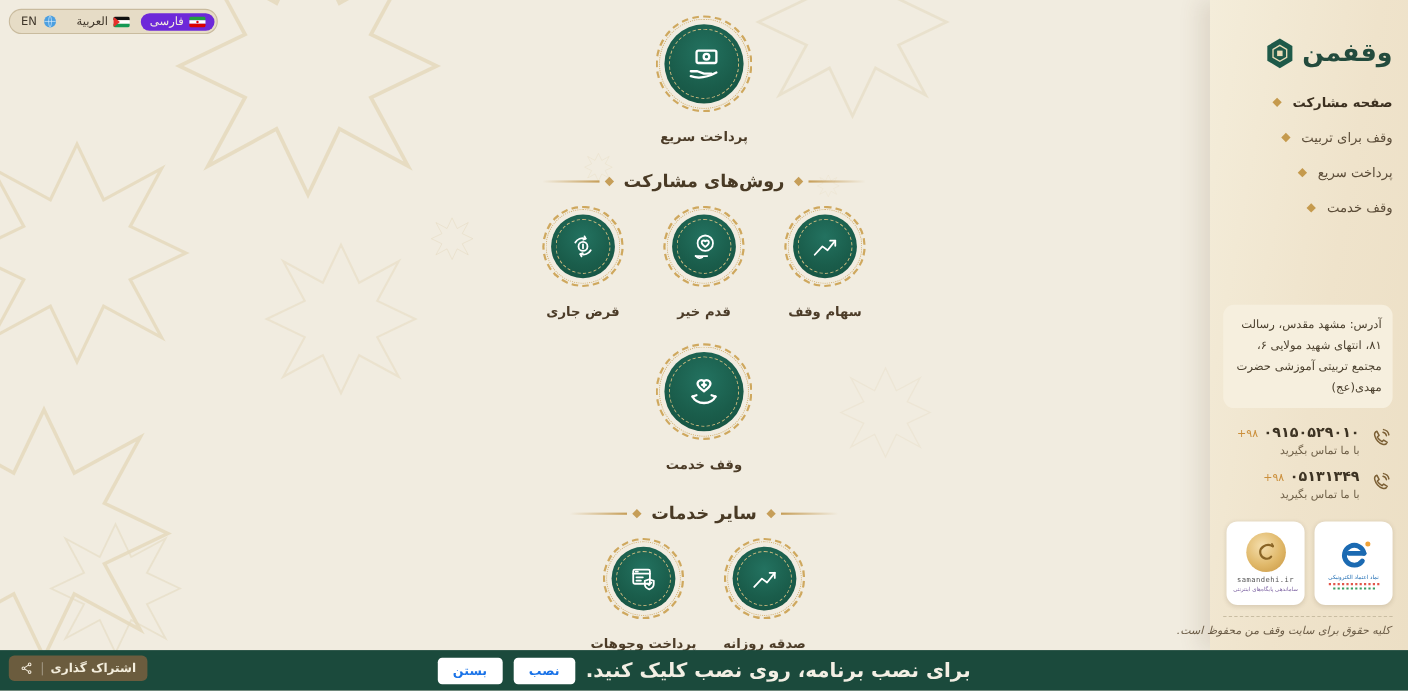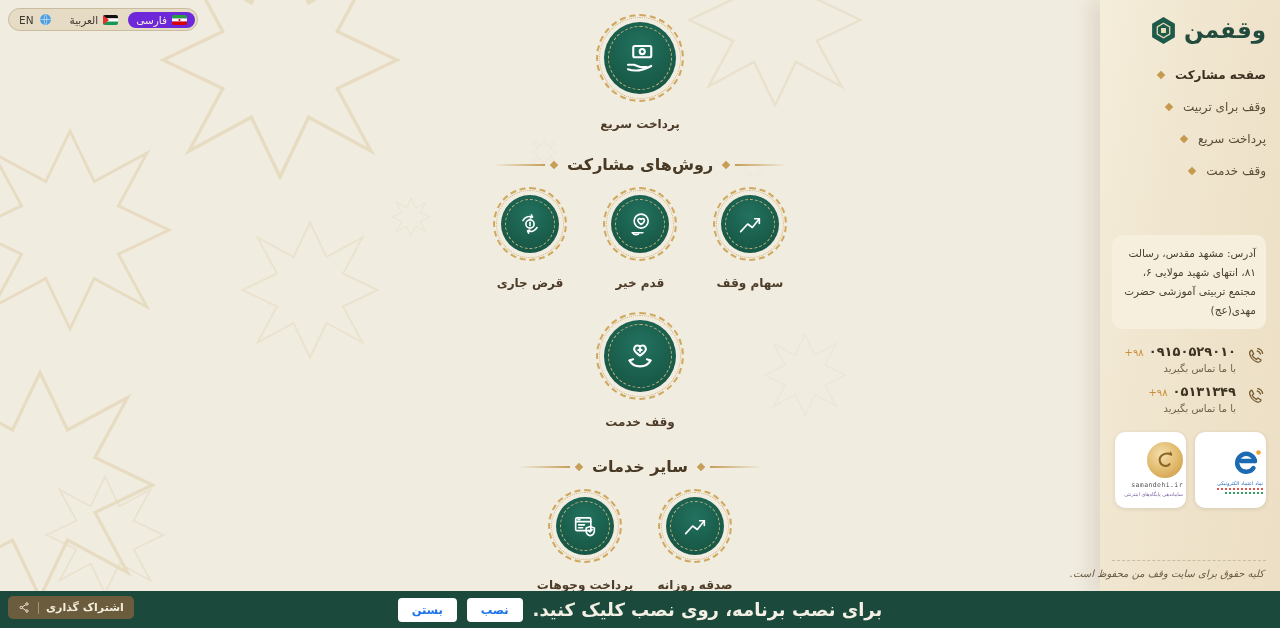--- a/index.html
+++ b/index.html
@@ -41,42 +41,42 @@
   .sec-title { font-size:16px; font-weight:bold; color:#493a25; margin:0 4px; }
   .row { display:flex; margin-top:13px; }
   .row .tile { width:110px; }
   
   .sidebar {
     position:absolute; right:0; top:0; width:180px; height:591px; z-index:2;
     background:linear-gradient(100deg, #f4edda 0%, #efe3cb 55%, #ecdfc5 100%);
     box-shadow:-10px 0 18px rgba(95,75,45,.12);
     padding:16px 14px 8px 12px; display:flex; flex-direction:column;
   }
-  .logo-row { display:flex; align-items:center; justify-content:flex-start; gap:7px; }
+  .logo-row { display:flex; align-items:center; justify-content:flex-start; gap:7px;margin-top:18px; }
   .logo-text { font-size:23px; font-weight:bold; color:#234b3d; line-height:1; }
   .nav { margin-top:14px; }
   .nav-item { display:flex; align-items:center; justify-content:flex-start; gap:9px;
     height:32px; cursor:pointer; }
   .nav-item .dmd { width:6px; height:6px; background:#c59a4d; transform:rotate(45deg);
     order:2; margin-right:2px; }
   .nav-item .lbl { font-size:12px; color:#5b4c38; order:1; }
   .nav-item.active .lbl { font-weight:bold; color:#3c3020; }
-  .addr-box { margin-top:48px; background:#f6efde; border-radius:10px; padding:9px 10px;
+  .addr-box { margin-top:72px; background:#f6efde; border-radius:10px; padding:9px 10px;
     font-size:10.5px; line-height:1.8; color:#4a3f2d; text-align:right; }
   .phone { margin-top:15px; display:flex; justify-content:flex-start; gap:8px; cursor:pointer; }
   .phone .stack { display:flex; flex-direction:column; align-items:flex-start; }
   .phone .numrow { display:flex; align-items:baseline; gap:5px; }
   .phone .num { font-size:13px; font-weight:bold; color:#3d3323; letter-spacing:.3px; }
   .phone .pre { font-size:10px; color:#cb8f3b; direction:ltr; }
   .phone .cap { font-size:10px; color:#6e5f47; margin-top:4px; }
   .phone svg { flex:0 0 auto; margin-top:2px; }
   .badges { margin-top:18px; display:flex; gap:9px; justify-content:flex-start; }
   .badge-card { width:71px; height:76px; background:#fff; border-radius:10px;
     box-shadow:0 1px 4px rgba(80,60,30,.14); display:flex; flex-direction:column;
-    justify-content:center; cursor:pointer; overflow:hidden; padding:4px 3px; }
+    align-items:center; justify-content:center; cursor:pointer; overflow:hidden; padding:4px 3px; }
   .sam-circle { width:36px; height:36px; border-radius:50%;
     background:radial-gradient(circle at 40% 35%, #f5dfae 0%, #e0b869 55%, #c79440 100%);
     display:flex; align-items:center; justify-content:center; }
   .sam-label { font-size:6.5px; color:#555; letter-spacing:.4px; margin-top:3px; font-family:"DejaVu Sans Mono", monospace; }
   .sam-sub { font-size:5px; color:#7a5fa0; margin-top:2px; white-space:nowrap; }
   .enamad-label { font-size:5px; color:#1b6ab2; margin-top:2px; white-space:nowrap; }
   .tiny-line { height:2px; width:46px; margin-top:2px; border-top:2px dotted #e2574b; }
   .tiny-line.g { border-color:#3c9e63; width:38px; }
   .side-sep { margin-top:auto; border-top:1px dashed #c9bda2; width:100%; }
   .copyright { font-size:10px; color:#6a5b45; text-align:center; padding:7px 2px 4px; white-space:nowrap;font-style:italic; }

